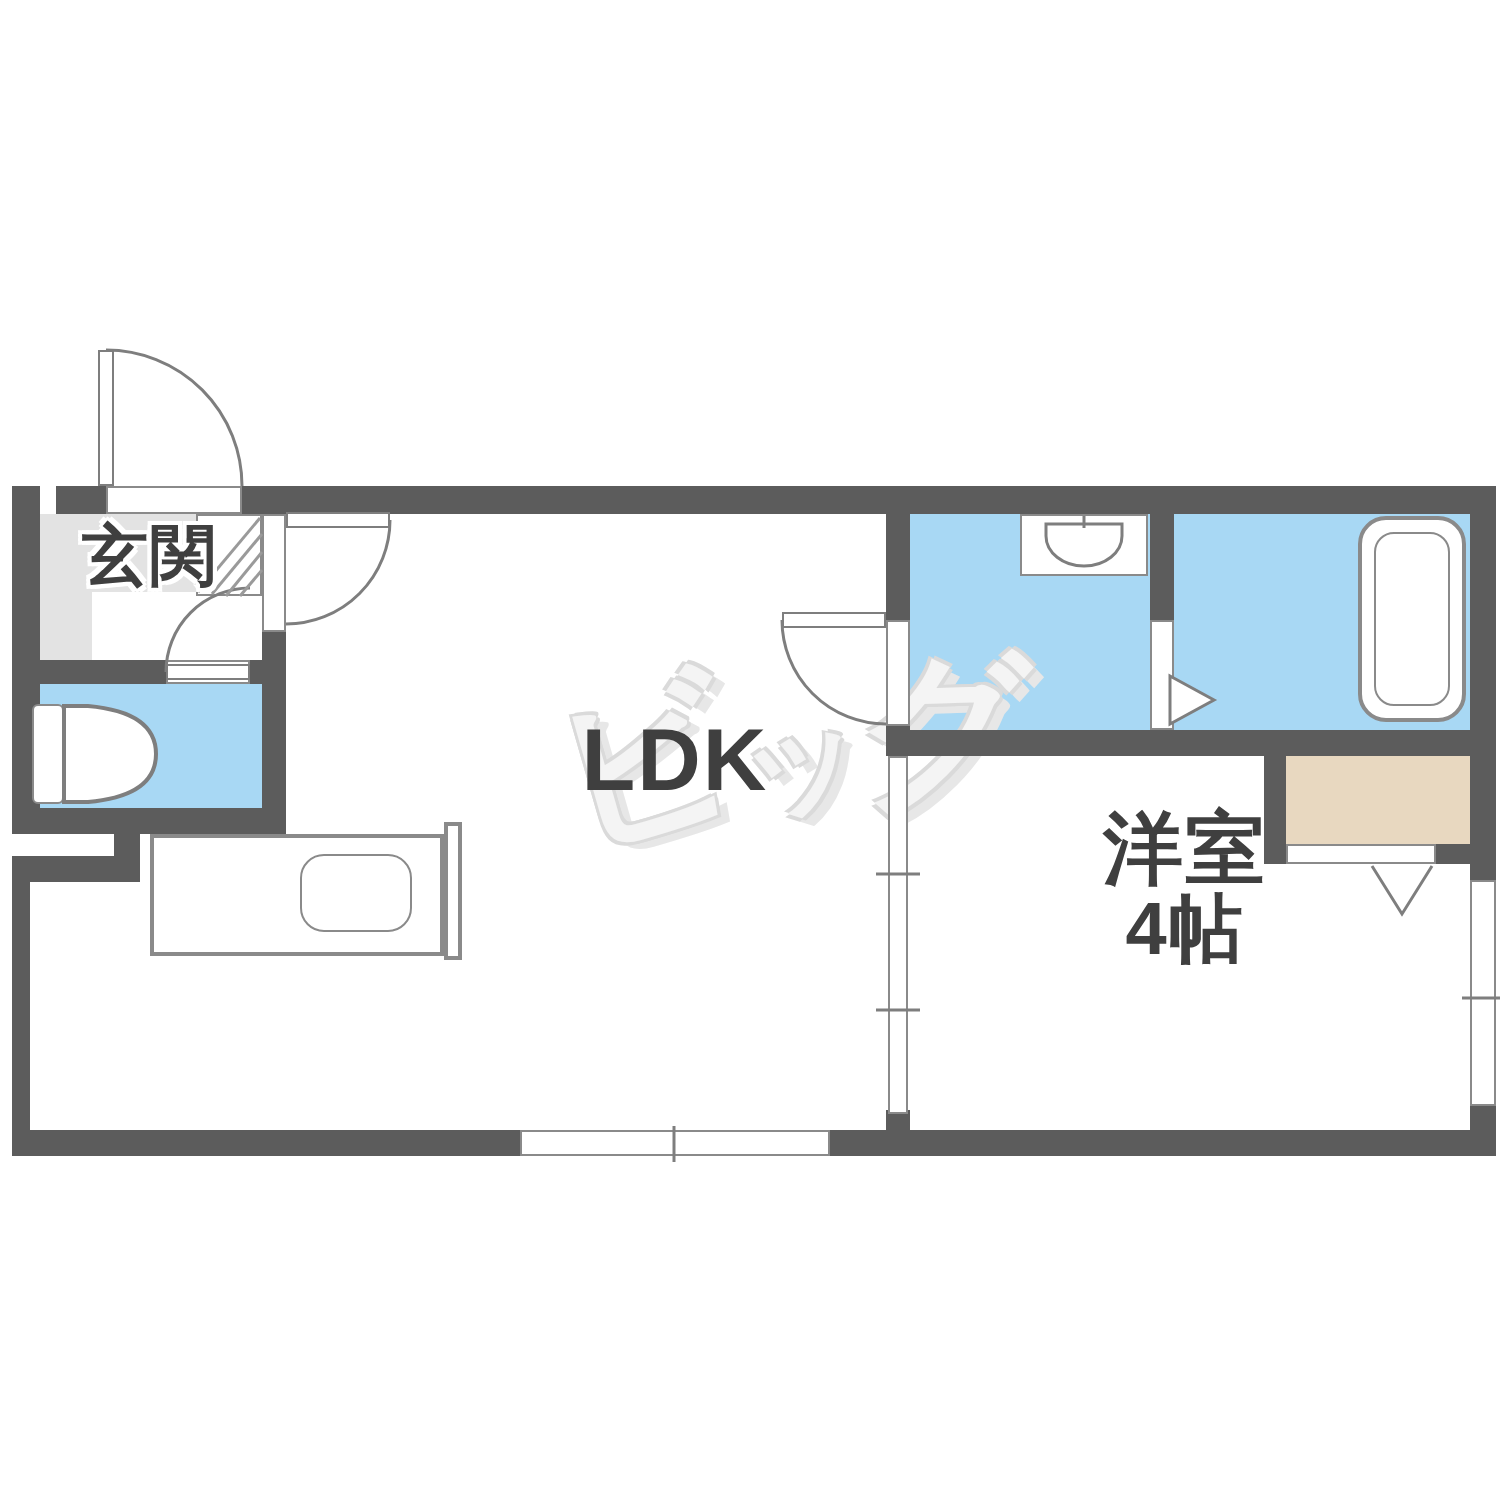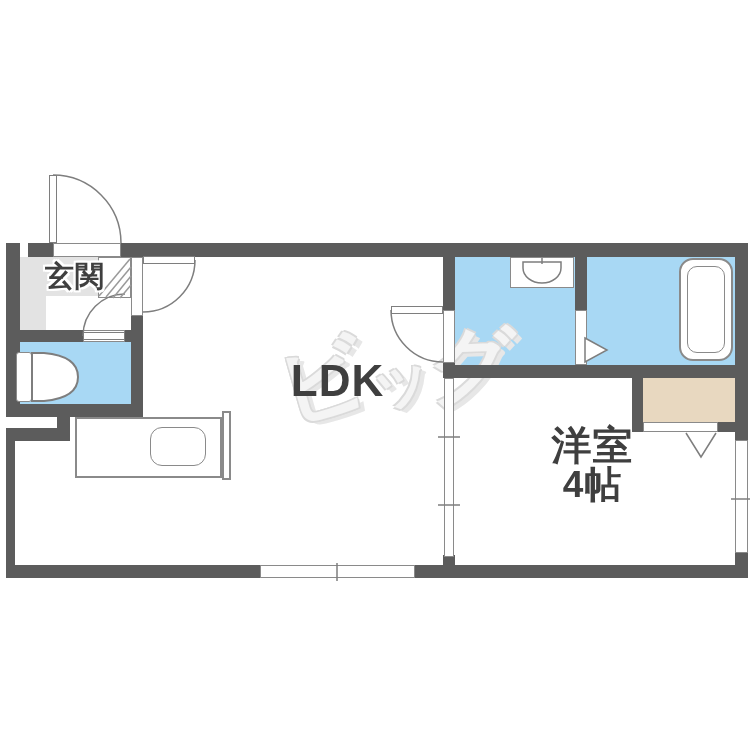--- a/index.html
+++ b/index.html
@@ -126,24 +126,24 @@
       <line x1="113" y1="298" x2="131" y2="276"></line>
       <line x1="120" y1="298" x2="131" y2="285"></line>
     </g>
 
     <line x1="337" y1="563" x2="337" y2="581" stroke="#7e7e7e" stroke-width="1.5"></line>
     <line x1="731" y1="499" x2="750" y2="499" stroke="#7e7e7e" stroke-width="1.5"></line>
     <line x1="438" y1="437" x2="460" y2="437" stroke="#7e7e7e" stroke-width="1.5"></line>
     <line x1="438" y1="505" x2="460" y2="505" stroke="#7e7e7e" stroke-width="1.5"></line>
   </svg>
 
-  <div class="label halo" style="left:19px;top:261px;width:112px;font-size:29px;">玄関</div>
+  <div class="label halo" style="left:19px;top:261px;width:112px;font-size:33px;">玄関</div>
 
   <div class="label" style="left:255px;top:358px;width:165px;">
     <span style="font-size:44px;">LDK</span>
   </div>
 
-  <div class="label" style="left:510px;top:424px;width:165px;">
+  <div class="label" style="left:510px;top:404px;width:165px;">
     <span style="font-size:40px;">洋室</span>
     <span class="size" style="font-size:37px;">4帖</span>
   </div>
 
 </div>
 
 </body></html>

